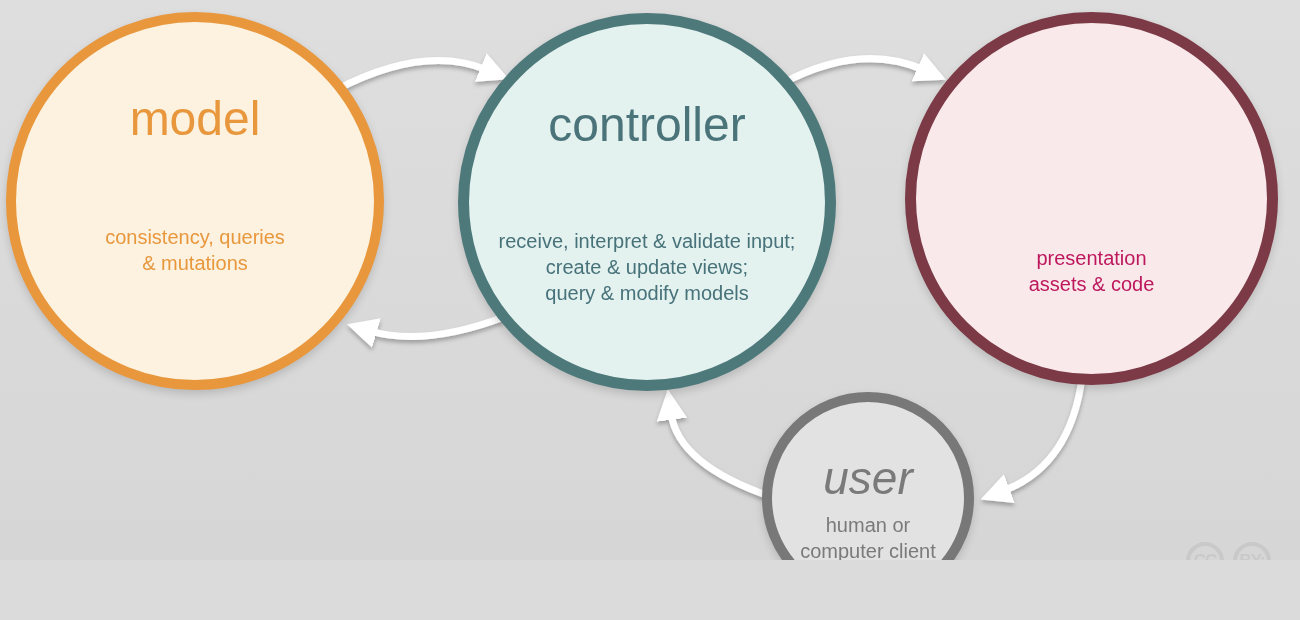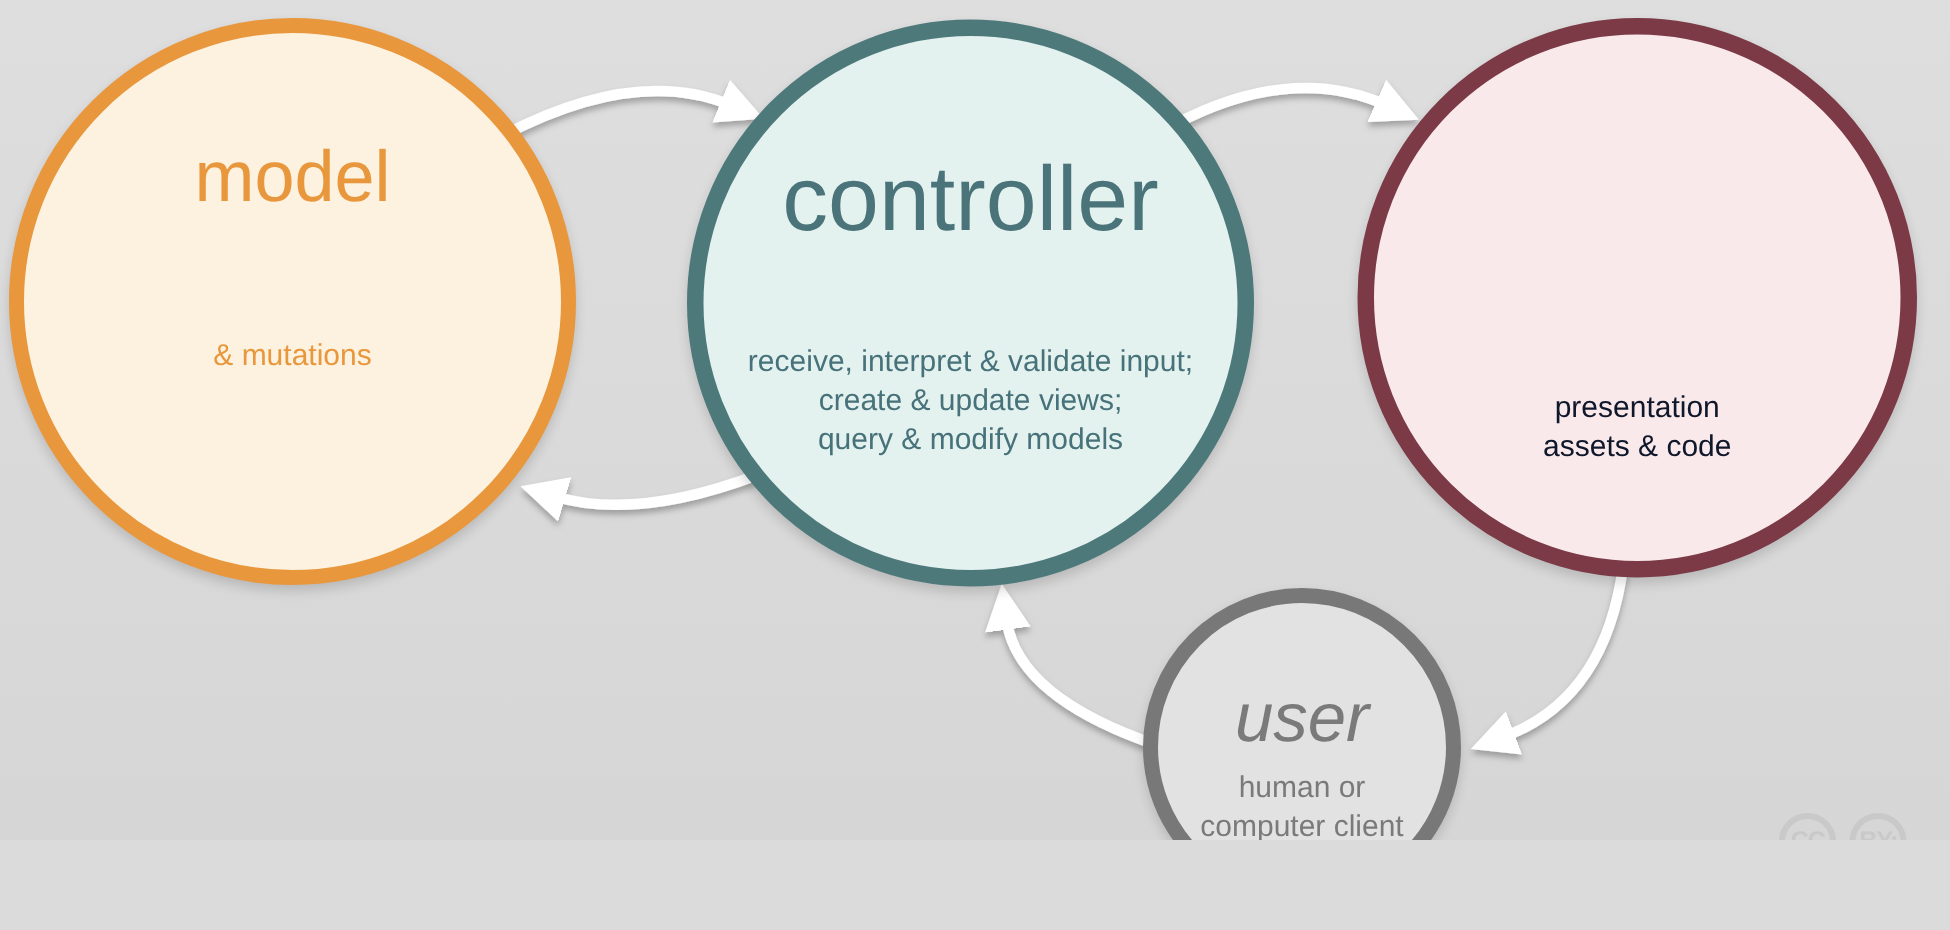--- a/index.html
+++ b/index.html
@@ -47,29 +47,29 @@
     left: 6px; top: 12px; width: 378px; height: 378px;
     border: 10px solid #e8973d; background: #fcf2df;
   }
   #node-model .title { top: 71px; font-size: 48px; color: #e8973d; }
   #node-model .desc  { top: 202px; color: #e8973d; }
 
   #node-controller {
     left: 458px; top: 13px; width: 378px; height: 378px;
     border: 11px solid #4e797b; background: #e3f1ef;
   }
-  #node-controller .title { top: 75px; font-size: 61px; color: #4a747a; }
+  #node-controller .title { top: 75px; font-size: 48px; color: #4a747a; }
   #node-controller .desc  { top: 204px; color: #47727a; }
 
   #node-view {
     left: 905px; top: 12px; width: 373px; height: 373px;
     border: 11px solid #7b3a46; background: #f9e9eb;
   }
   #node-view .title { top: 77px; font-size: 48px; color: #7d3b47; }
-  #node-view .desc  { top: 236px; color: #0f172a; }
+  #node-view .desc  { top: 222px; color: #be185d; }
 
   #node-user {
     left: 762px; top: 392px; width: 212px; height: 212px;
     border: 10px solid #787878; background: #e2e2e2;
   }
   #node-user .title { top: 51px; font-size: 46px; color: #7a7a7a; font-style: italic; }
   #node-user .desc  { top: 110px; color: #7a7a7a; }
 
   
   .attribution {
@@ -111,20 +111,21 @@
       <path d="M783 83 Q861 42 924 70" marker-end="url(#ah)"></path>
       <path d="M504 317 Q424 347 370 331" marker-end="url(#ah)"></path>
       <path d="M772 497 Q678 465 671 413" marker-end="url(#ah)"></path>
       <path d="M1082 378 Q1070 466 1003 491" marker-end="url(#ah)"></path>
     </g>
   </svg>
 
   <div class="node" id="node-model">
     <div class="title">model</div>
     <div class="desc">
+      <div>consistency, queries</div>
       <div>&amp; mutations</div>
     </div>
   </div>
 
   <div class="node" id="node-controller">
     <div class="title">controller</div>
     <div class="desc">
       <div>receive, interpret &amp; validate input;</div>
       <div>create &amp; update views;</div>
       <div>query &amp; modify models</div>

